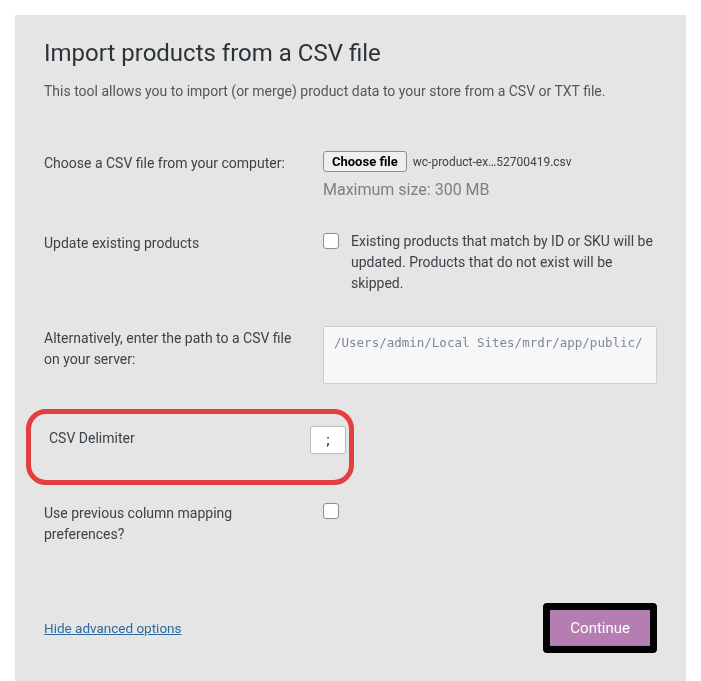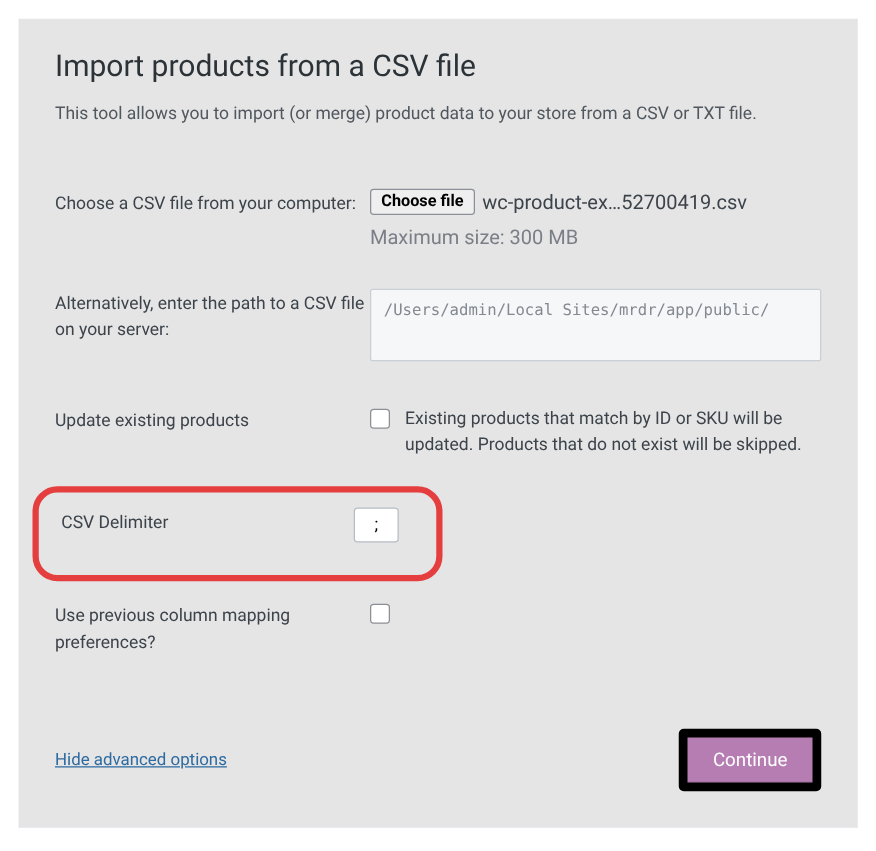--- a/index.html
+++ b/index.html
@@ -34,20 +34,21 @@
     .divider {
       border-top: 1px solid #e5e5e5;
     }
     .form-body {
       padding: 18px 28px 8px;
     }
     .row {
       display: flex;
       align-items: flex-start;
       padding: 10px 0 22px;
+      gap: 27px;
     }
     .row-label {
       width: 252px;
       flex-shrink: 0;
       font-size: 14px;
       color: #3c434a;
       line-height: 1.5;
       padding-top: 2px;
     }
     .row-value {
@@ -65,21 +66,21 @@
       font-size: 13px;
       padding: 2px 8px;
       border: 1px solid #8a8f98;
       border-radius: 3px;
       background: #efefef;
       cursor: pointer;
       font-family: inherit;
       font-weight: bold;
     }
     .file-name {
-      font-size: 16px;
+      font-size: 12px;
       color: #3c434a;
     }
     .maxsize {
       font-size: 16px;
       color: #7a7f87;
     }
     .check-row {
       display: flex;
       align-items: flex-start;
       gap: 12px;
@@ -174,33 +175,33 @@
       <div class="row-value">
         <div class="file-line">
           <button class="choose-btn">Choose file</button>
           <span class="file-name">wc-product-ex…52700419.csv</span>
         </div>
         <div class="maxsize">Maximum size: 300 MB</div>
       </div>
     </div>
 
     <div class="row">
-      <div class="row-label">Alternatively, enter the path to a CSV file on your server:</div>
-      <div class="row-value">
-        <textarea class="server-path" readonly="" style="">/Users/admin/Local Sites/mrdr/app/public/</textarea>
-      </div>
-    </div>
-
-    <div class="row">
       <div class="row-label">Update existing products</div>
       <div class="row-value">
         <div class="check-row">
           <div class="checkbox"></div>
           <div class="check-text">Existing products that match by ID or SKU will be updated. Products that do not exist will be skipped.</div>
         </div>
+      </div>
+    </div>
+
+    <div class="row">
+      <div class="row-label">Alternatively, enter the path to a CSV file on your server:</div>
+      <div class="row-value">
+        <textarea class="server-path" readonly="" style="">/Users/admin/Local Sites/mrdr/app/public/</textarea>
       </div>
     </div>
 
     <div class="delimiter-wrap">
       <div class="row">
         <div class="row-label" style="width:234px">CSV Delimiter</div>
         <div class="row-value">
           <input class="delim-input" value=";" style="">
         </div>
       </div>

